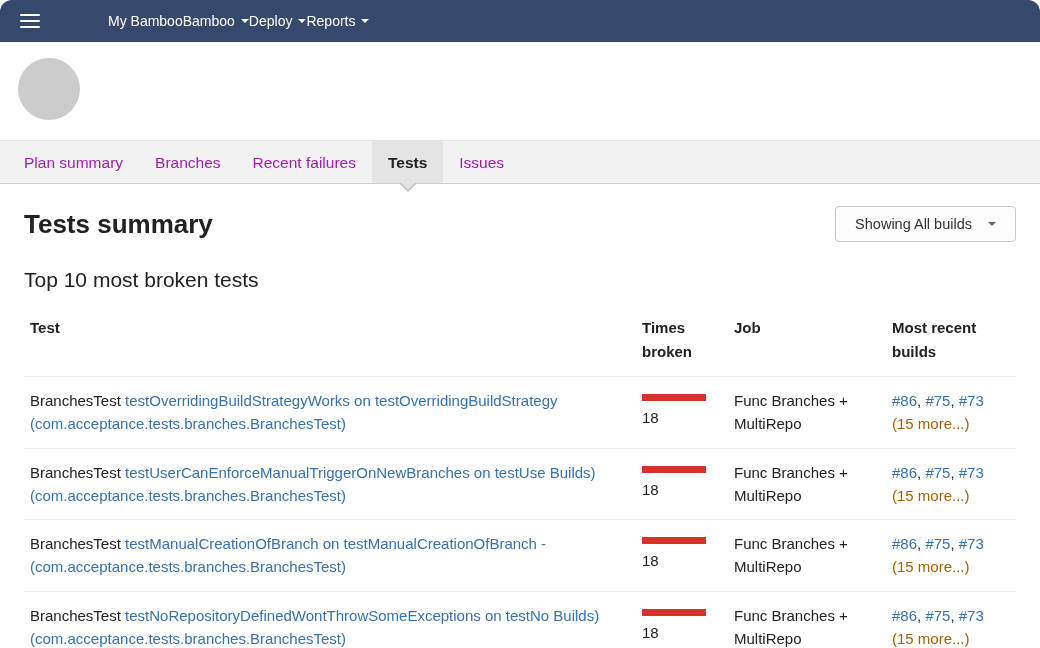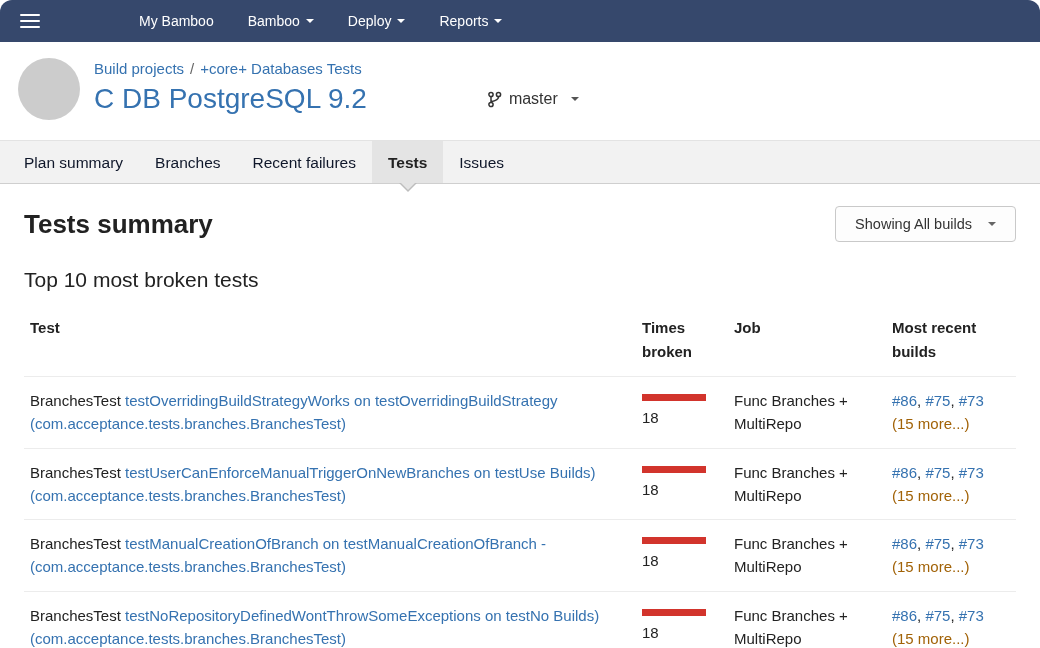--- a/index.html
+++ b/index.html
@@ -4,39 +4,39 @@
 <style>
   * { margin:0; padding:0; box-sizing:border-box; }
   html,body { background:#ffffff; }
   body { font-family:"Liberation Sans", sans-serif; color:#222; }
   .app { width:1040px; height:648px; border-radius:12px; overflow:hidden; background:#fff; position:relative; }
 
   
   .navbar { height:42px; background:#36486c; display:flex; align-items:center; padding:0 20px; }
   .hamburger { width:20px; display:inline-flex; flex-direction:column; gap:4px; cursor:pointer; }
   .hamburger span { display:block; height:2px; background:#fff; border-radius:1px; }
-  .nav-items { display:flex; align-items:center; margin-left:99px; gap:34px; }
+  .nav-items { display:flex; align-items:center; margin-left:68px; }
   .nav-item { color:#fff; font-size:14px; text-decoration:none; cursor:pointer; display:inline-flex; align-items:center; }
   .caret { display:inline-block; width:0; height:0; border-left:4px solid transparent; border-right:4px solid transparent; border-top:4px solid currentColor; margin-left:6px; }
 
   
   .header { display:flex; align-items:flex-start; padding:16px 28px 20px 18px; background:#fff; }
   .avatar { width:62px; height:62px; border-radius:50%; background:#cccccc; flex:0 0 62px; }
   .header-text { margin-left:14px; padding-top:2px; }
   .breadcrumb { font-size:15px; margin-bottom:6px; }
   .breadcrumb a { color:#3572b0; text-decoration:none; cursor:pointer; }
   .breadcrumb .sep { color:#666; margin:0 6px; }
   .title-row { display:flex; align-items:center; }
   .plan-title { font-size:28px; font-weight:400; color:#3572b0; }
   .branch-selector { margin-left:120px; display:inline-flex; align-items:center; gap:7px; font-size:16px; color:#333; cursor:pointer; }
   .branch-selector .caret { color:#555; }
 
   
   .tabbar { height:44px; background:#f2f2f2; border-top:1px solid #e3e3e3; border-bottom:1px solid #cfcfcf; display:flex; align-items:stretch; padding-left:8px; position:relative; }
-  .tab { line-height:43px; padding:0 16px; font-size:15.5px; color:#0f172a; text-decoration:none; cursor:pointer; position:relative; }
+  .tab { line-height:43px; padding:0 16px; font-size:15.5px; color:#a21caf; text-decoration:none; cursor:pointer; position:relative; }
   .tab.active { background:#e4e4e4; color:#222; font-weight:700; }
   .tab.active::before { content:""; position:absolute; left:50%; bottom:-9px; margin-left:-9px;
     border-left:9px solid transparent; border-right:9px solid transparent; border-top:9px solid #bdbdbd; z-index:2; }
   .tab.active::after { content:""; position:absolute; left:50%; bottom:-7px; margin-left:-8px;
     border-left:8px solid transparent; border-right:8px solid transparent; border-top:8px solid #e4e4e4; z-index:3; }
 
   
   .main { padding:22px 24px 0 24px; }
   .main-title-row { display:flex; justify-content:space-between; align-items:center; }
   .page-title { font-size:26px; font-weight:700; color:#222; }
@@ -81,38 +81,20 @@
         </a>
       <a class="nav-item">
           <span>Reports</span>
           <span class="caret"></span>
         </a>
     </nav>
   </header>
 
   <section class="header">
     <div class="avatar"></div>
-    <div class="header-text">
-      <div class="breadcrumb">
-        <a>Build projects</a><span class="sep">/</span><a>+core+ Databases Tests</a>
-      </div>
-      <div class="title-row">
-        <h1 class="plan-title">C DB PostgreSQL 9.2</h1>
-        <div class="branch-selector">
-          <svg width="15" height="17" viewBox="0 0 15 17" fill="none" stroke="#333" stroke-width="1.5">
-            <circle cx="4" cy="3.5" r="2.1"></circle>
-            <circle cx="4" cy="13.5" r="2.1"></circle>
-            <circle cx="11.5" cy="3.5" r="2.1"></circle>
-            <path d="M4 5.8 v5.4 M11.5 5.8 c0 3.4 -4 4.3 -7.5 4.9"></path>
-          </svg>
-          <span>master</span>
-          <span class="caret"></span>
-        </div>
-      </div>
-    </div>
   </section>
 
   <nav class="tabbar">
     <a class="tab">Plan summary</a>
     <a class="tab">Branches</a>
     <a class="tab">Recent failures</a>
     <a class="tab active">Tests</a>
     <a class="tab">Issues</a>
   </nav>
 

